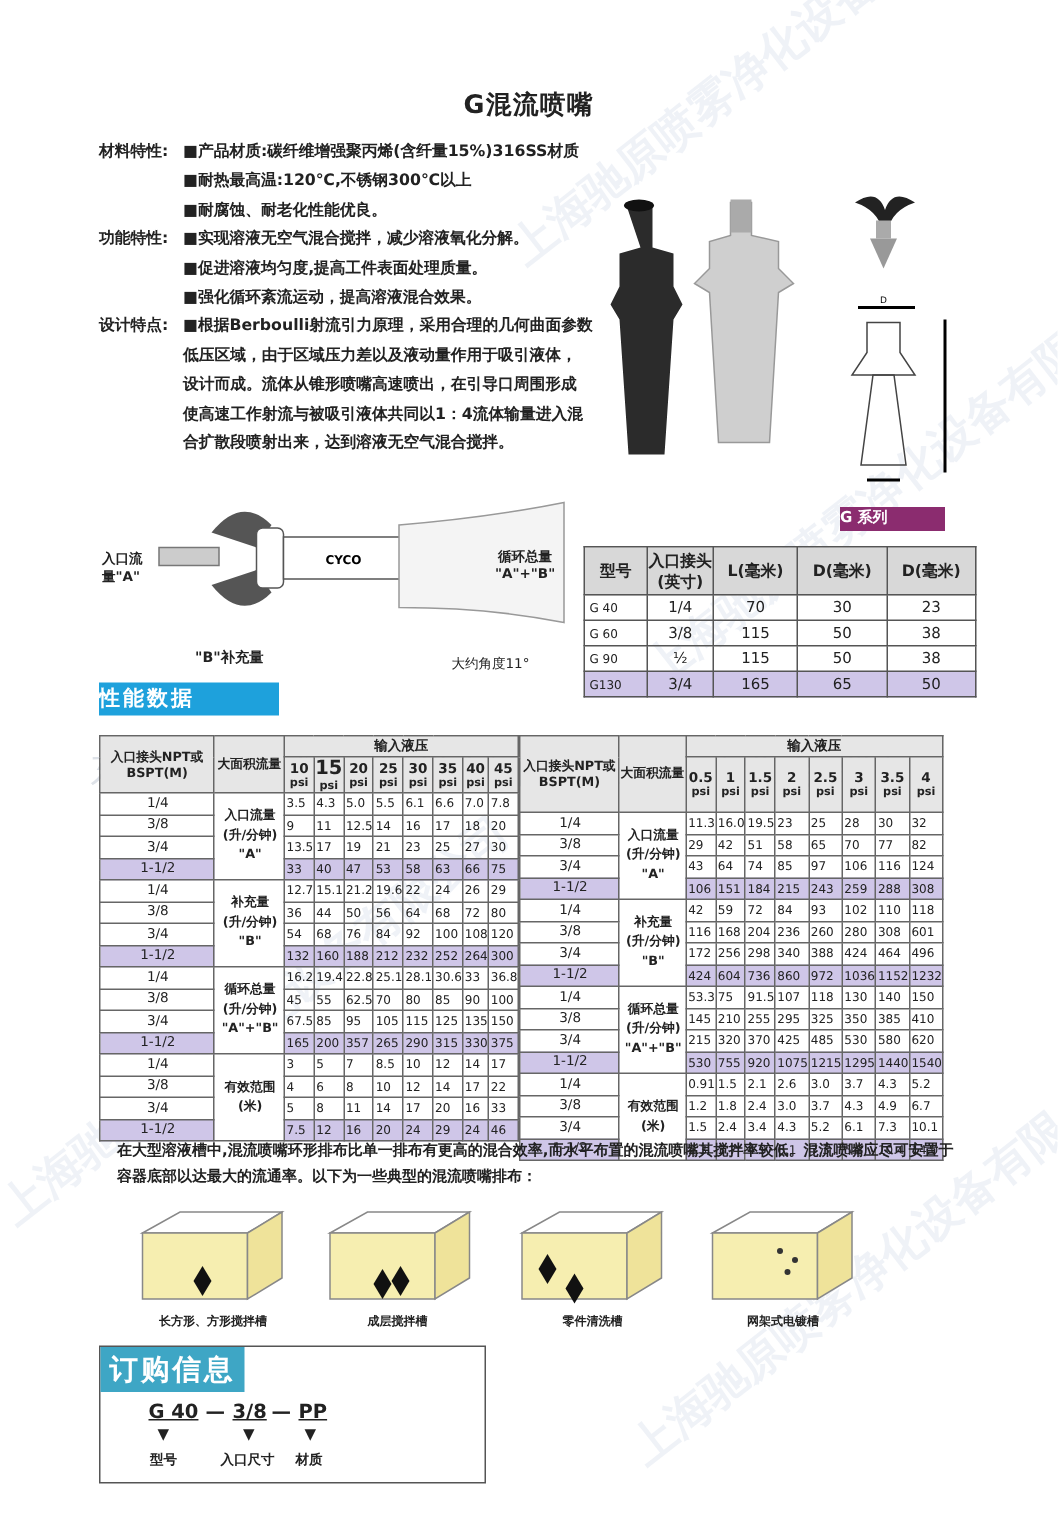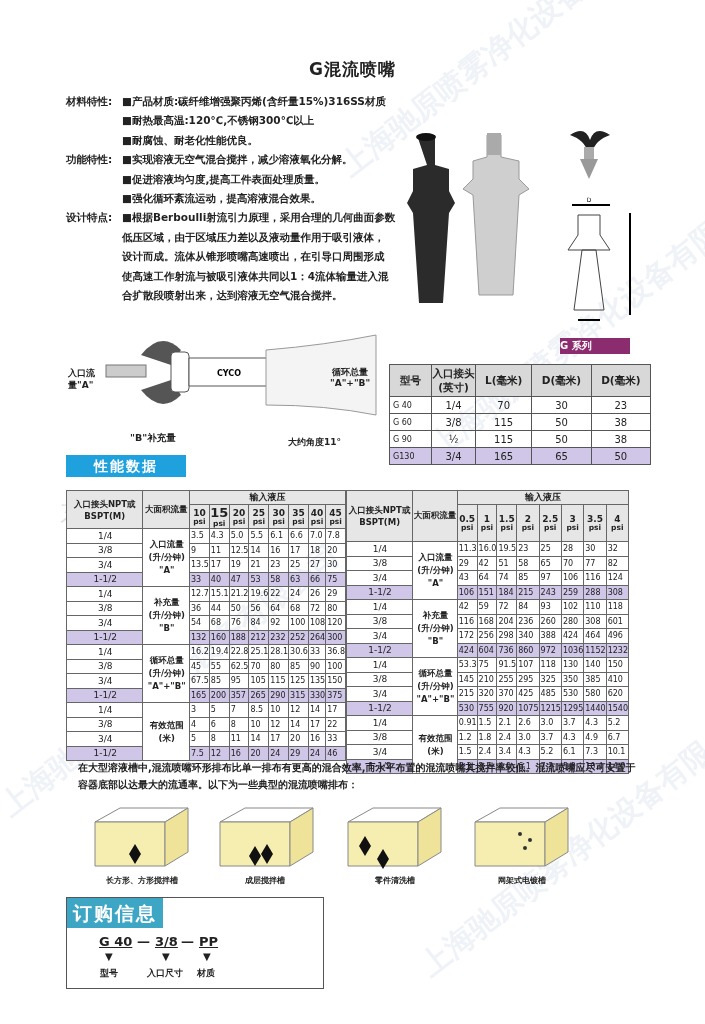--- a/index.html
+++ b/index.html
@@ -10,21 +10,21 @@
   .spec .lbl{display:inline-block;width:56px}
   .spec .ind{padding-left:56px}
   .spec .ind2{padding-left:56px}
   .series-tag{left:560px;top:338px;width:70px;height:16px;background:#8b2c6f;color:#fff;font-size:10px;font-weight:bold;text-align:left;line-height:16px}
   table{border-collapse:collapse}
   .mt{left:389px;top:364px;width:262px;font-size:10px}
   .mt td,.mt th{border:1px solid #555;text-align:center;height:17px}
   .mt th{background:#d8d8d8;font-weight:bold;height:32px;font-size:10.5px}
   .mt td.m{font-size:8px;text-align:left;padding-left:3px}
   .mt tr.hl td{background:#cfc6e8}
-  .perf-label{left:66px;top:455px;width:120px;height:22px;background:#1ea1dc;color:#fff;font-size:14px;font-weight:bold;text-align:center;line-height:22px;letter-spacing:2px}
+  .perf-label{left:66px;top:455px;width:120px;height:22px;background:#1ea1dc;color:#fff;font-size:14px;font-weight:bold;line-height:22px;letter-spacing:2px}
   .pt{top:490px;font-size:8px}
   .pt td,.pt th{border:1px solid #666;height:14.5px;text-align:left;padding-left:1px}
   .pt th{background:#e6e6e6;font-weight:bold;text-align:center;padding:0}
   .pt td.sz{text-align:center;font-size:9px;background:#fff}
   .pt td.cat{text-align:center;font-size:8.5px;font-weight:bold;background:#fff;vertical-align:middle;line-height:13px}
   .pt tr.hl td{background:#cfc6e8}
   .pt td.v{width:16px}
   .psi{font-size:7.5px;line-height:8px}
   .para{left:78px;top:759px;width:560px;font-size:10px;font-weight:bold;line-height:17px}
   .tank{position:absolute;width:100px;height:70px}
@@ -94,21 +94,21 @@
 </svg>
 <div class="abs" style="left:68px;top:367px;font-size:9px;font-weight:bold;line-height:12px">
     <div>入口流</div>
     <div>量"A"</div>
   </div>
 <div class="abs" style="left:130px;top:432px;font-size:9.5px;font-weight:bold">"B"补充量</div>
 <div class="abs" style="left:330px;top:367px;font-size:9px;font-weight:bold;line-height:11px;text-align:center">
     <div>循环总量</div>
     <div>"A"+"B"</div>
   </div>
-<div class="abs" style="left:288px;top:436px;font-size:9px;font-weight:bold">大约角度11°</div>
+<div class="abs" style="left:301px;top:436px;font-size:9px;font-weight:normal">大约角度11°</div>
 
 <table class="abs mt">
   <tbody>
       <tr>
     <th style="width:42px">型号</th>
     <th style="width:44px">入口接头(英寸)</th>
     <th>L(毫米)</th>
     <th>D(毫米)</th>
     <th>D(毫米)</th>
   </tr>

